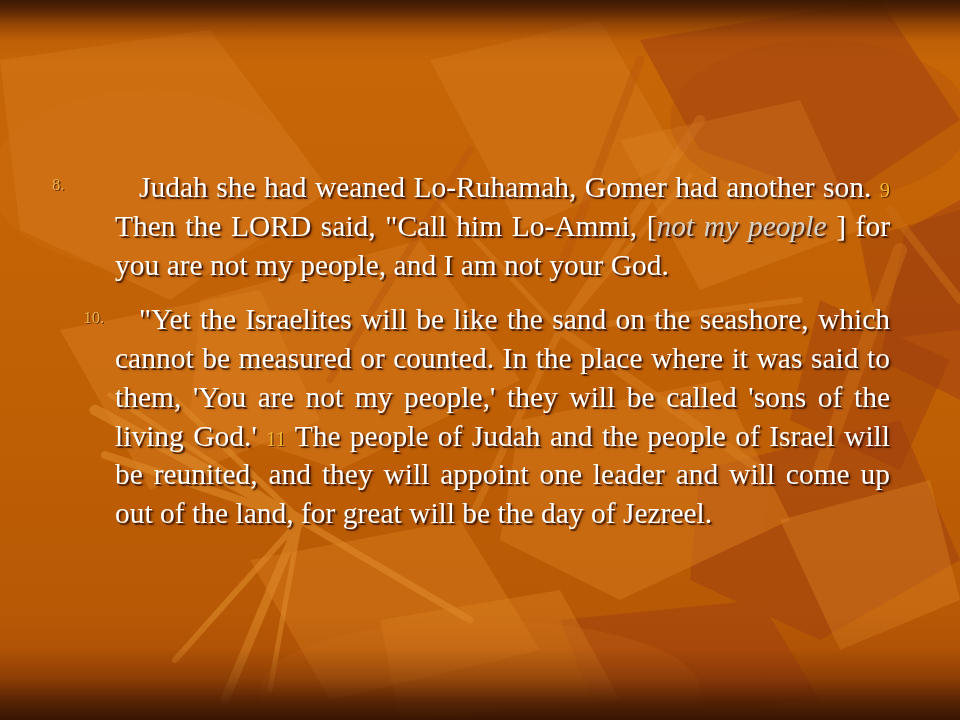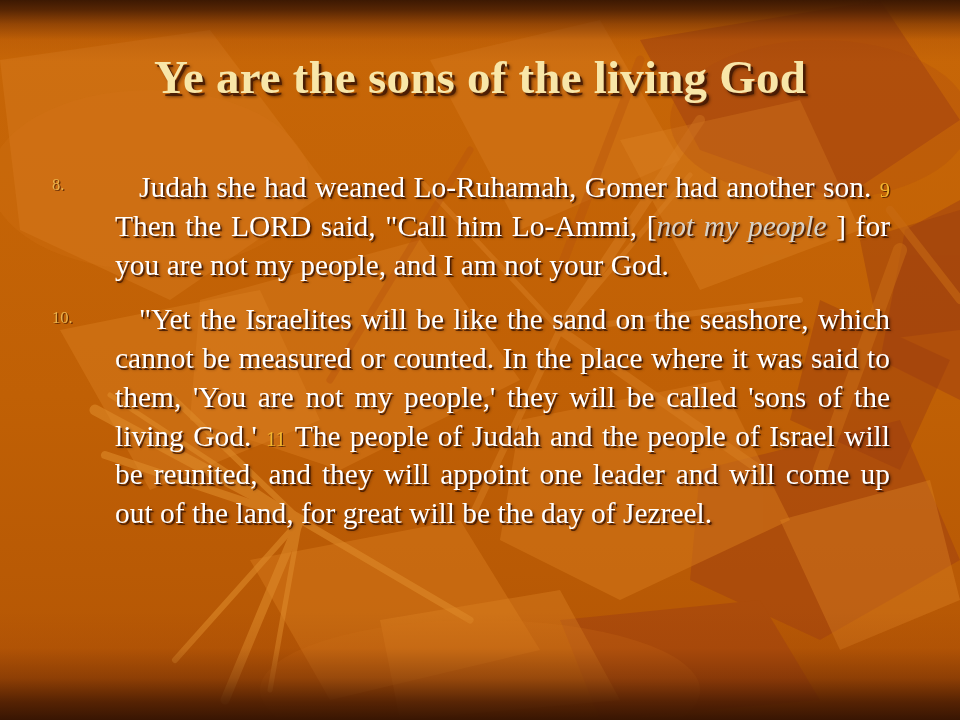--- a/index.html
+++ b/index.html
@@ -109,20 +109,21 @@
   }
   .gloss {
     font-style: italic;
     color: #D9D2C6;
   }
   #para-2 {
     margin-top: 16px;
   }
   #para-2 .marker {
     top: 10px;
+    text-align: right;
   }
 </style>
 </head>
 <body>
 
 <div id="slide">
 
   <div id="bg-base"></div>
 
   <svg id="bg-art" viewBox="0 0 960 720" preserveAspectRatio="none" aria-hidden="true">
@@ -190,23 +191,20 @@
 
     <g opacity="0.22">
       <ellipse cx="150" cy="180" rx="160" ry="90" fill="#D4771A"></ellipse>
       <ellipse cx="820" cy="120" rx="150" ry="80" fill="#A84612"></ellipse>
       <ellipse cx="480" cy="690" rx="220" ry="70" fill="#D4771A"></ellipse>
     </g>
   </svg>
 
   <div id="bg-vignette"></div>
 
-  <div id="title-area">
-    <div id="slide-title">Ye are the sons of the living God</div>
-  </div>
 
   <div id="body-area">
 
     <div class="para" id="para-1">
       <span class="marker">8.</span>
       <span class="para-indent"></span><span>Judah she had weaned Lo-Ruhamah, Gomer had another son. </span><span class="verse-num">9</span><span> Then the LORD said, "Call him Lo-Ammi, [</span><span class="gloss">not my people</span><span> ] for you are not my people, and I am not your God.</span>
     </div>
 
     <div class="para" id="para-2">
       <span class="marker">10.</span>

